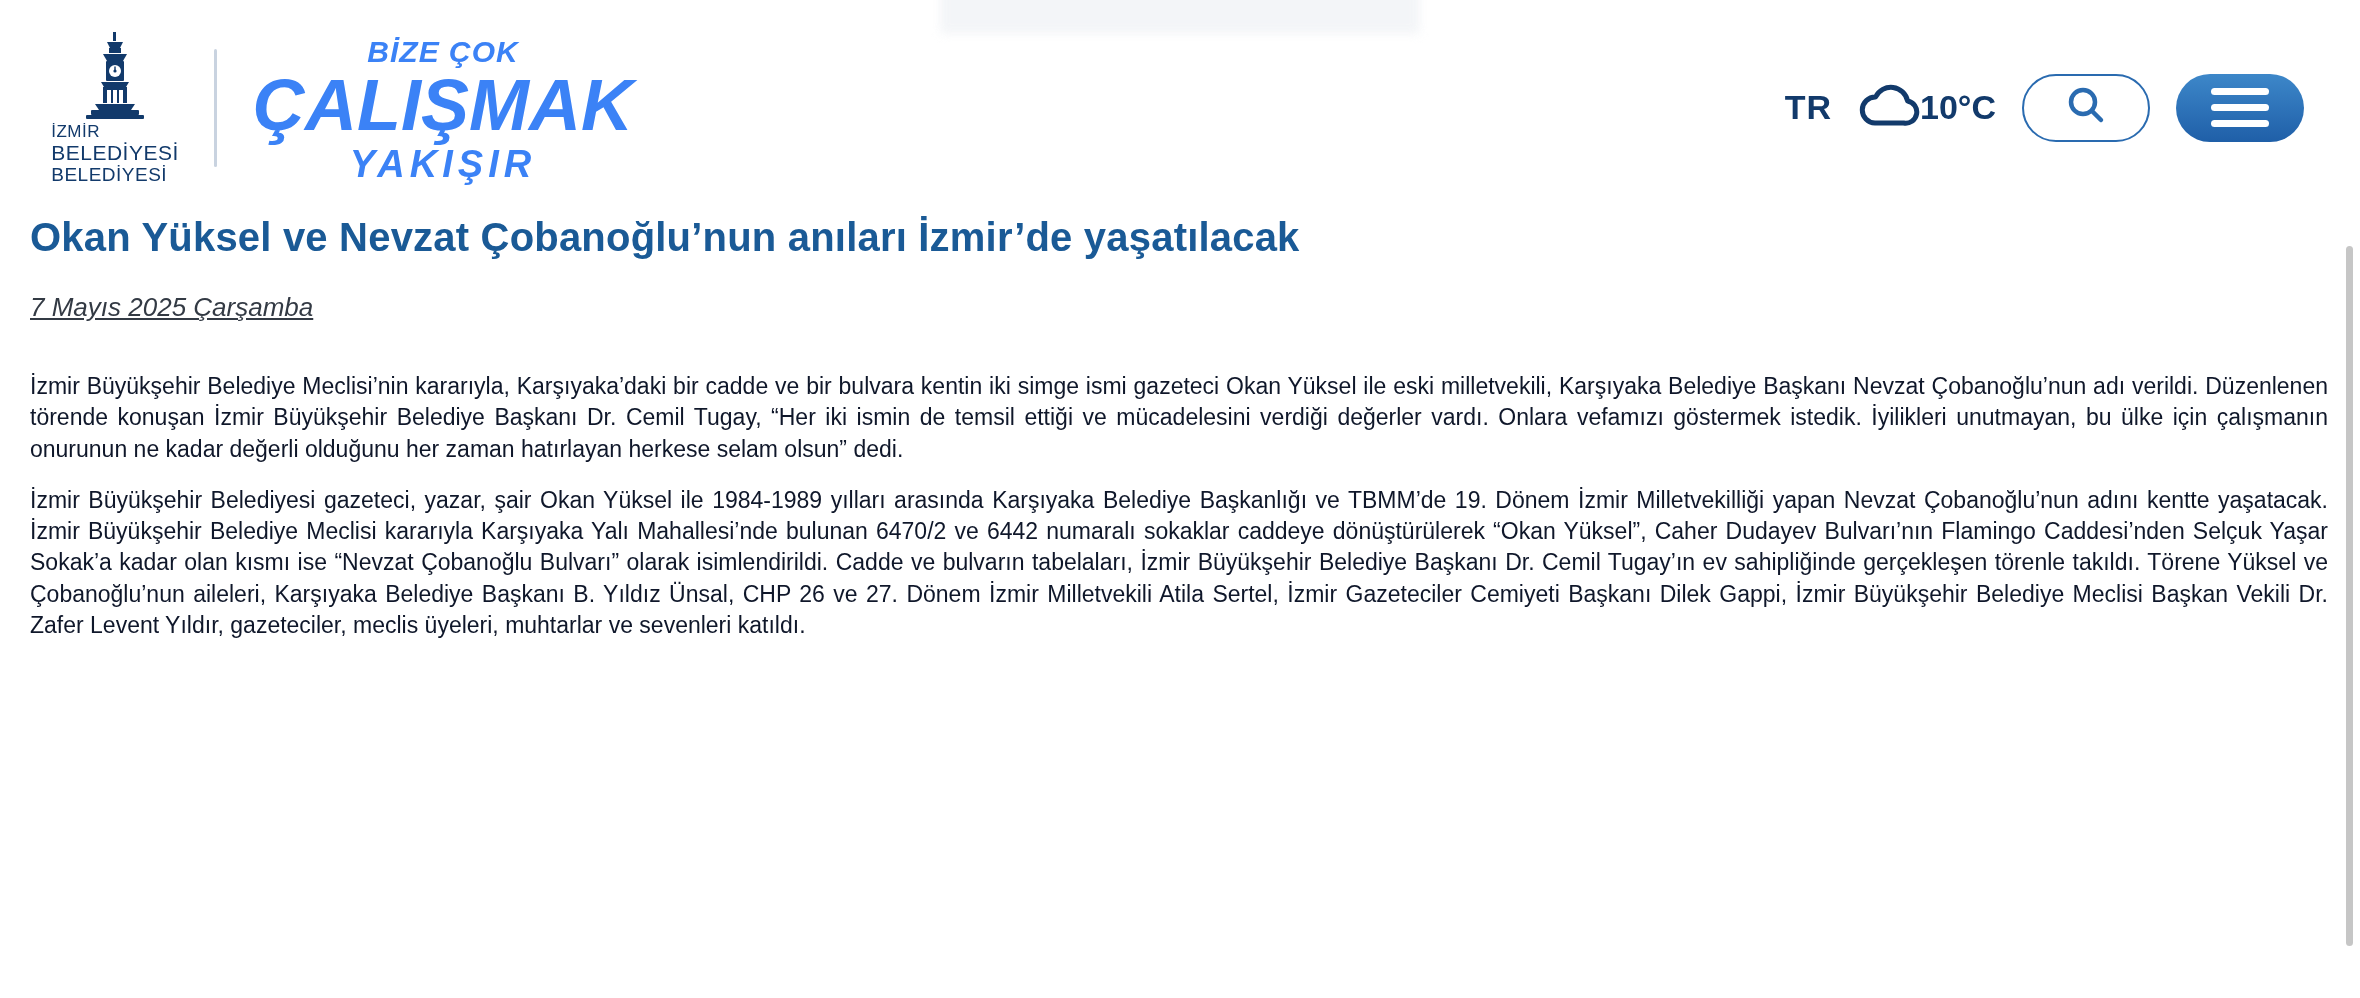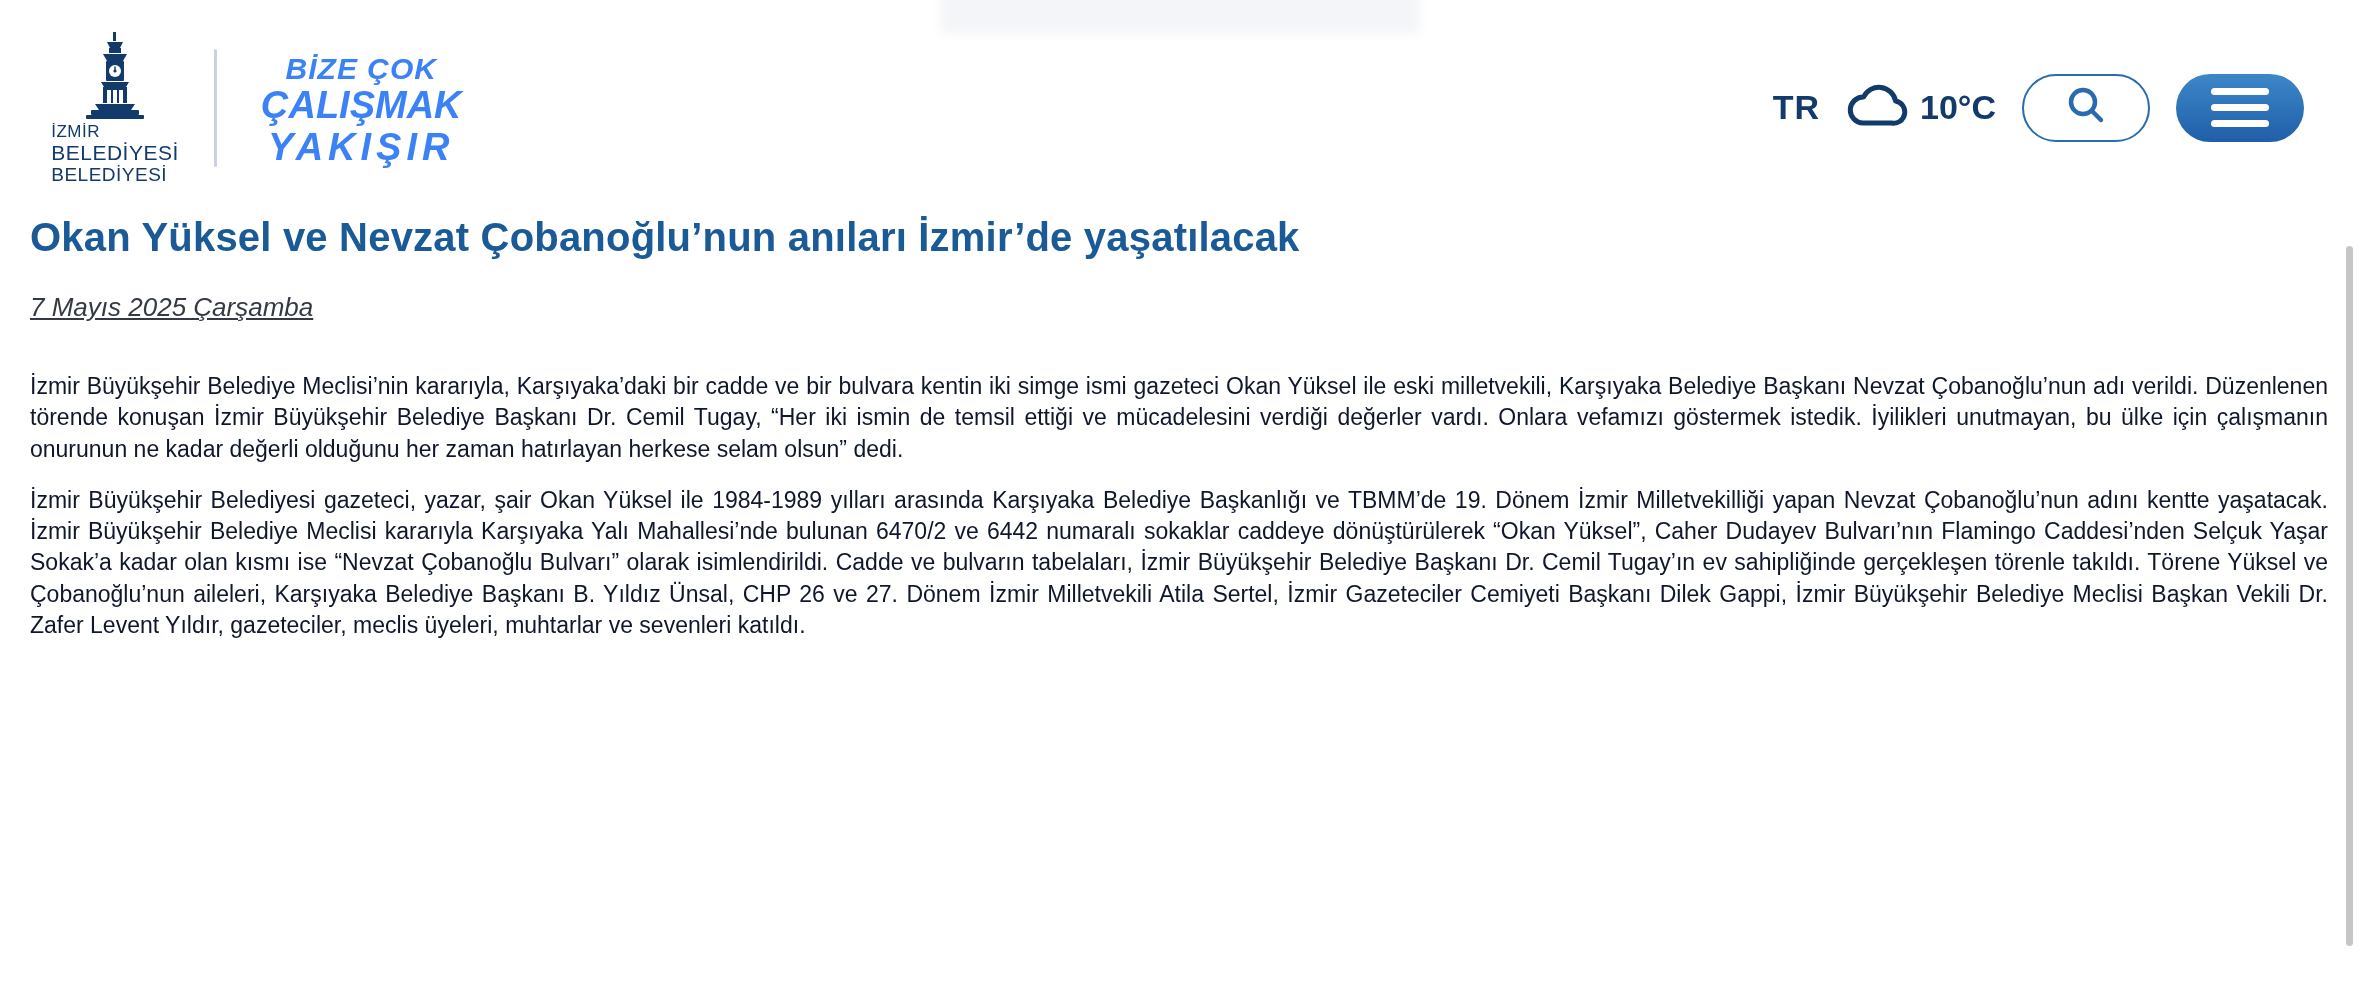--- a/index.html
+++ b/index.html
@@ -59,38 +59,37 @@
   }
   .slogan {
     color: #3b82f6;
     font-weight: bold;
     font-style: italic;
     line-height: 1.0;
     text-align: center;
     padding-top: 4px;
   }
   .slogan .s1 { font-size: 30px; letter-spacing: 1px; display: block; }
-  .slogan .s2 { font-size: 38px; letter-spacing: 0px; display: block; margin: 2px 8px 4px; }
+  .slogan .s2 { font-size: 72px; letter-spacing: 0px; display: block; margin: 2px 0 4px; }
   .slogan .s3 { font-size: 38px; letter-spacing: 5px; display: block; text-align: center; }
 
   .header-right {
     display: flex;
     align-items: center;
     gap: 26px;
   }
   .lang {
     color: #123a6b;
     font-size: 34px;
     font-weight: bold;
     letter-spacing: 1px;
   }
   .weather {
     display: flex;
     align-items: center;
-    gap: 12px;
   }
   .temp {
     color: #123a6b;
     font-size: 34px;
     font-weight: bold;
   }
   .search-btn {
     width: 128px;
     height: 68px;
     border: 2px solid #2a6bb0;

